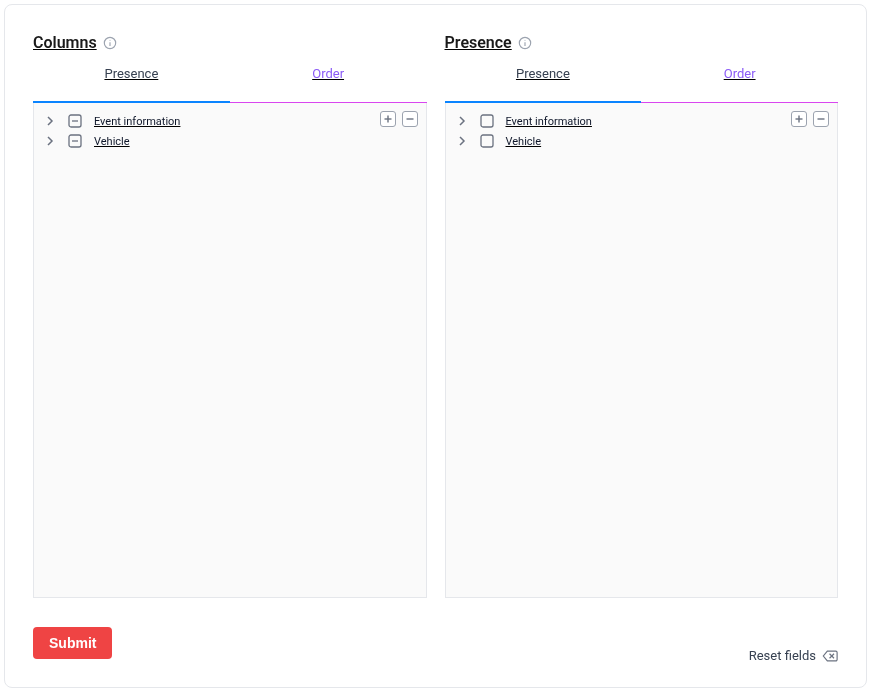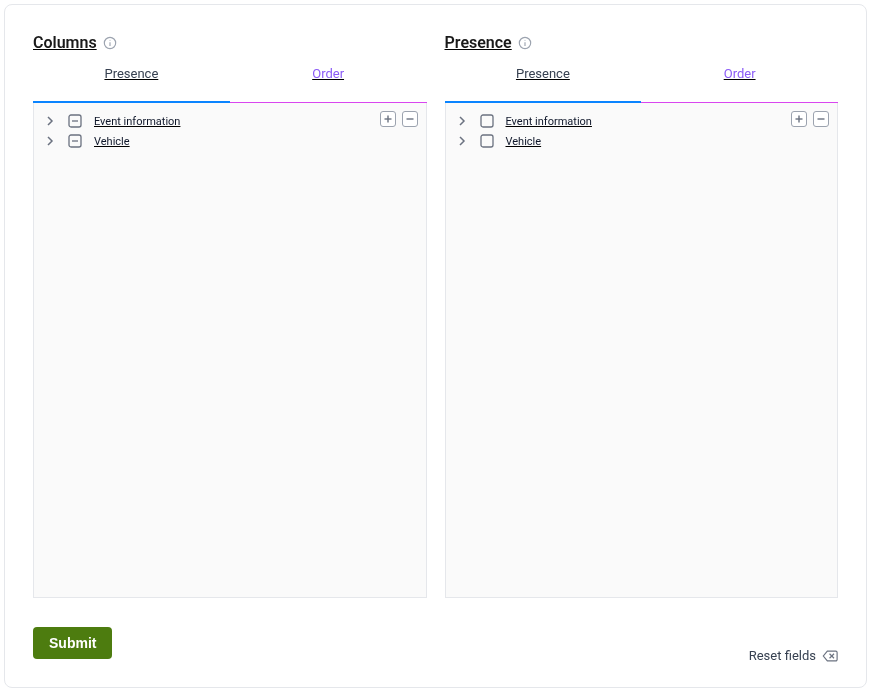--- a/index.html
+++ b/index.html
@@ -156,21 +156,21 @@
       width: 10px;
       height: 10px;
     }
     .footer {
       display: flex;
       justify-content: space-between;
       align-items: center;
       padding-top: 6px;
     }
     .submit-btn {
-      background: #4d7c0f;
+      background: #ef4444;
       color: #fff;
       border: none;
       border-radius: 4px;
       padding: 8px 16px;
       font-size: 14px;
       font-weight: 600;
       cursor: pointer;
     }
     .reset-link {
       display: flex;

